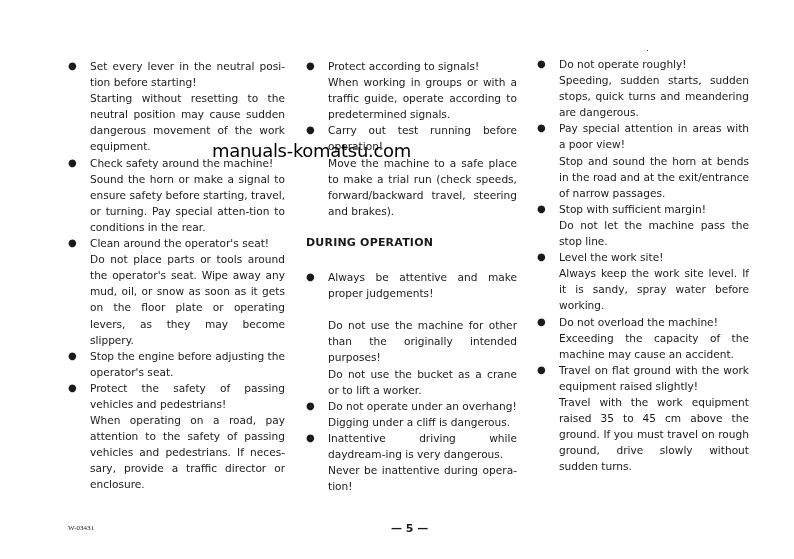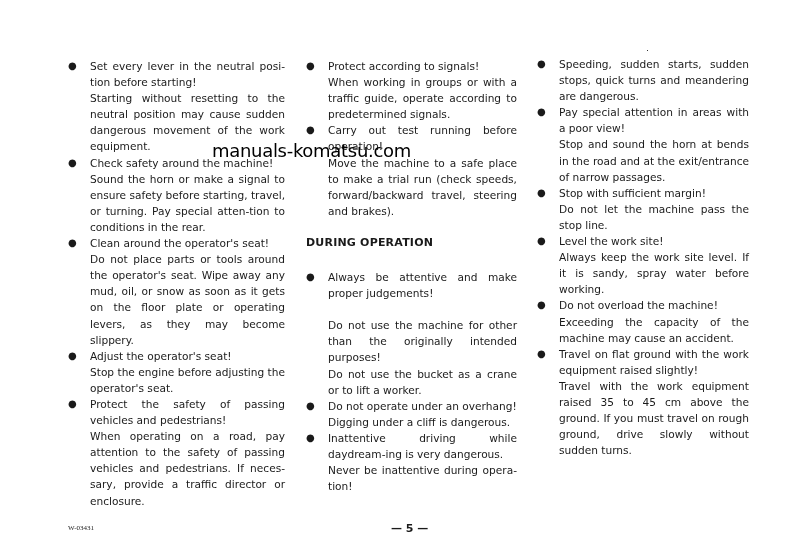--- a/index.html
+++ b/index.html
@@ -36,21 +36,20 @@
     <span class="line">Check safety around the machine!</span>
     <span class="line">Sound the horn or make a signal to ensure safety before starting, travel, or turning. Pay special atten-tion to conditions in the rear.</span>
   </div>
   <div class="item">
     <span class="bullet">●</span>
     <span class="line">Clean around the operator's seat!</span>
     <span class="line">Do not place parts or tools around the operator's seat. Wipe away any mud, oil, or snow as soon as it gets on the floor plate or operating levers, as they may become slippery.</span>
   </div>
   <div class="item">
     <span class="bullet">●</span>
-    <span class="line">Adjust the operator's seat!</span>
     <span class="line">Stop the engine before adjusting the operator's seat.</span>
   </div>
   <div class="item">
     <span class="bullet">●</span>
     <span class="line">Protect the safety of passing vehicles and pedestrians!</span>
     <span class="line">When operating on a road, pay attention to the safety of passing vehicles and pedestrians. If neces-sary, provide a traffic director or enclosure.</span>
   </div>
 </div>
 
 <div class="col col2">
@@ -80,20 +79,21 @@
   <div class="item">
     <span class="bullet">●</span>
     <span class="line">Inattentive driving while daydream-ing is very dangerous.</span>
     <span class="line">Never be inattentive during opera-tion!</span>
   </div>
 </div>
 
 <div class="col col3">
   <div class="item">
     <span class="bullet">●</span>
+    <span class="line">Do not operate roughly!</span>
     <span class="line">Speeding, sudden starts, sudden stops, quick turns and meandering are dangerous.</span>
   </div>
   <div class="item">
     <span class="bullet">●</span>
     <span class="line">Pay special attention in areas with a poor view!</span>
     <span class="line">Stop and sound the horn at bends in the road and at the exit/entrance of narrow passages.</span>
   </div>
   <div class="item">
     <span class="bullet">●</span>
     <span class="line">Stop with sufficient margin!</span>

